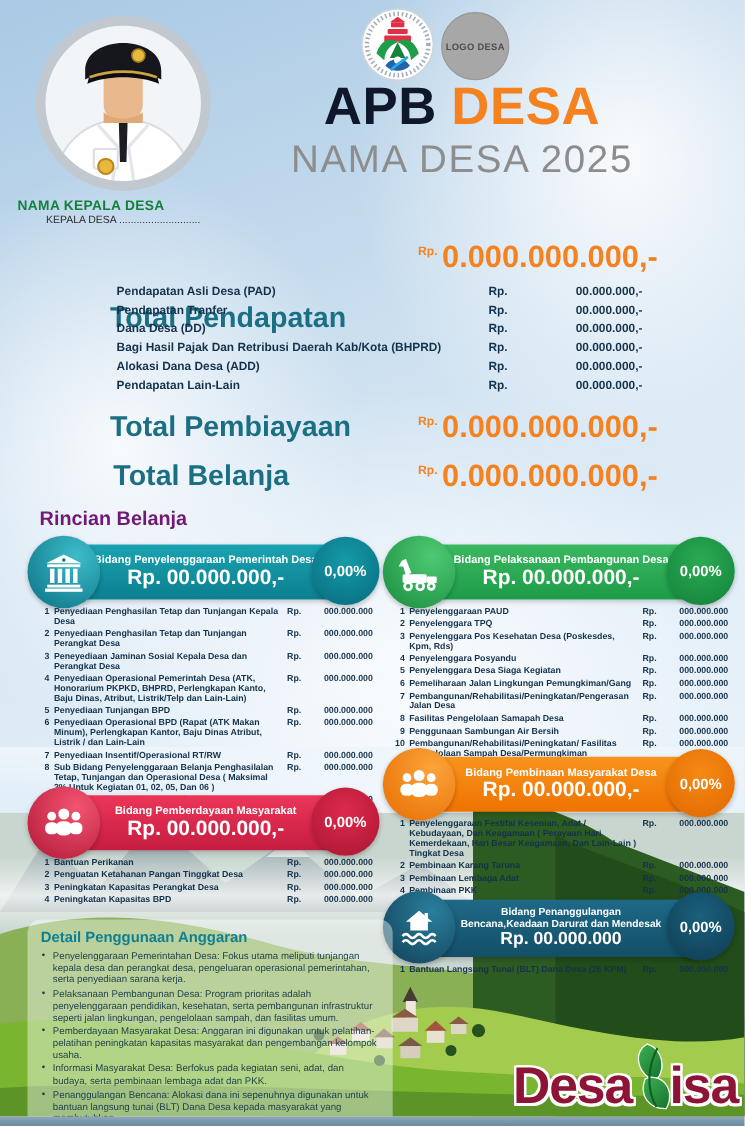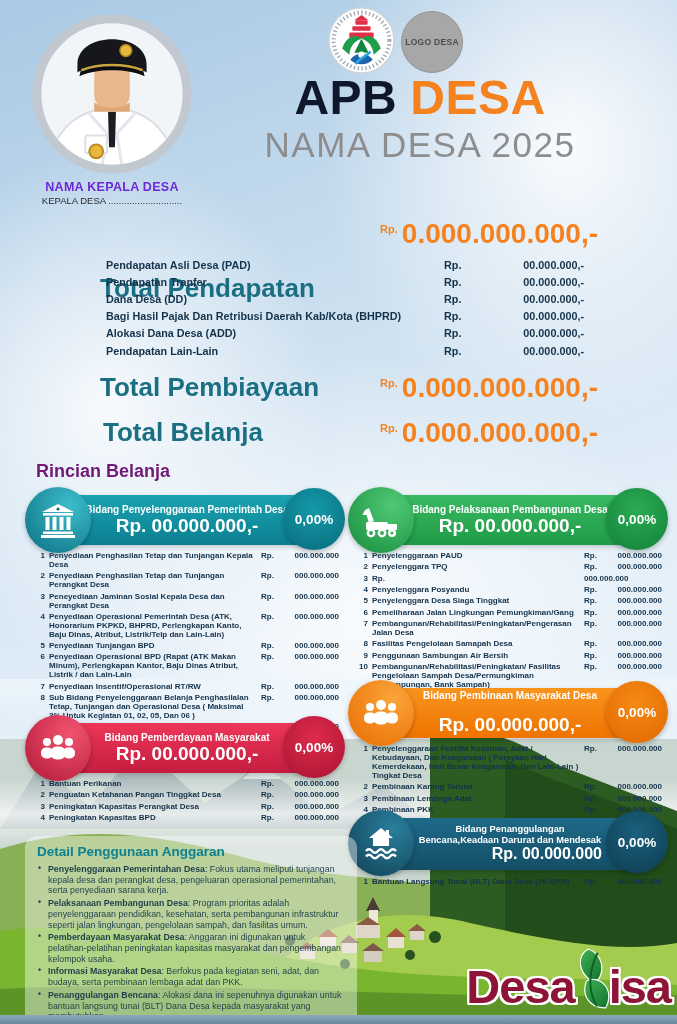--- a/index.html
+++ b/index.html
@@ -11,22 +11,22 @@
       radial-gradient(52% 40% at 84% 14%, rgba(255,255,255,.9), rgba(255,255,255,0) 70%),
       radial-gradient(46% 36% at 16% 40%, rgba(255,255,255,.85), rgba(255,255,255,0) 70%),
       radial-gradient(60% 34% at 55% 60%, rgba(255,255,255,.8), rgba(255,255,255,0) 75%),
       linear-gradient(160deg,#a9c9e4 0%,#c8ddee 30%,#e2eef8 58%,#f1f7fc 100%);}
   svg.landscape{position:absolute;left:0;bottom:9px;width:677px;height:336px;}
   .bottombar{position:absolute;left:0;bottom:0;width:100%;height:9px;
     background:linear-gradient(180deg,#8ea8b9,#68879e);}
   
   .portrait{position:absolute;left:28px;top:6px;width:168px;height:172px;}
   .portrait svg{width:100%;height:100%;}
-  .cap-name{position:absolute;left:16px;top:180px;width:192px;text-align:center;
-    font-size:12.5px;font-weight:bold;color:#6d28d9;letter-spacing:.3px;}
+  .cap-name{position:absolute;left:16px;top:180px;width:192px;text-align:left;
+    font-size:12.5px;font-weight:bold;color:#15803d;letter-spacing:.3px;}
   .cap-role{position:absolute;left:16px;top:195px;width:192px;text-align:center;
     font-size:9.5px;color:#2a2a2a;}
   .logo-kemendes{position:absolute;left:328px;top:7px;width:67px;height:67px;}
   .logo-desa{position:absolute;left:401px;top:11px;width:60px;height:60px;border-radius:50%;
     background:#a7a7a7;border:1px solid #959595;display:flex;align-items:center;justify-content:center;}
   .logo-desa span{font-size:8.5px;font-weight:bold;color:#4d4d4d;letter-spacing:.3px;}
   .title-block{position:absolute;left:232px;top:74px;width:376px;text-align:center;}
   .main-title{font-size:48px;font-weight:bold;line-height:1;letter-spacing:.5px;}
   .t-apb{color:#0f172a;margin-right:13px;}
   .t-desa{color:#f5821f;}
@@ -58,43 +58,43 @@
   .icon-circle svg{width:38px;height:38px;}
   .pct{position:absolute;right:-4px;top:-7px;width:62px;height:62px;border-radius:50%;
     display:flex;align-items:center;justify-content:center;color:#fff;font-size:13.5px;
     font-weight:bold;box-shadow:0 2px 5px rgba(0,0,0,.25);}
   .c-teal .banner{background:linear-gradient(180deg,#1ba3b1,#0b7f90);}
   .c-teal .icon-circle{background:radial-gradient(circle at 68% 28%,#3dbcc9,#0a7082);}
   .c-teal .pct{background:radial-gradient(circle at 50% 35%,#149aa8,#086b7d);}
   .c-green .banner{background:linear-gradient(180deg,#39b961,#1e9b47);}
   .c-green .icon-circle{background:radial-gradient(circle at 68% 28%,#4fc973,#178b3e);}
   .c-green .pct{background:radial-gradient(circle at 50% 35%,#2aab52,#13813a);}
-  .c-orange .banner{background:linear-gradient(180deg,#f8941d,#ef7301);justify-content:space-between;}
+  .c-orange .banner{background:linear-gradient(180deg,#f8941d,#ef7301);}
   .c-orange .icon-circle{background:radial-gradient(circle at 68% 28%,#fba43a,#e86c00);}
   .c-orange .pct{background:radial-gradient(circle at 50% 35%,#f68a14,#e06800);}
   .c-red .banner{background:linear-gradient(180deg,#ed3659,#c41d3f);}
   .c-red .icon-circle{background:radial-gradient(circle at 68% 28%,#f2546f,#b01737);}
   .c-red .pct{background:radial-gradient(circle at 50% 35%,#de2a4c,#a91533);}
-  .c-dark .banner{background:linear-gradient(180deg,#1e6a88,#144e66);align-items:flex-end;}
+  .c-dark .banner{background:linear-gradient(180deg,#1e6a88,#144e66);}
   .c-dark .icon-circle{background:radial-gradient(circle at 68% 28%,#2a7e9c,#113f55);}
   .c-dark .pct{background:radial-gradient(circle at 50% 35%,#1a607c,#0f3c51);}
   .list{position:absolute;left:8px;right:2px;top:57px;}
   .c-dark .list{top:60px;}
   .li-row{display:grid;grid-template-columns:12px 1fr 22px 52px;column-gap:4px;
     font-size:8px;font-weight:bold;color:#14324b;margin-bottom:2.4px;line-height:1.12;align-items:start;}
   .li-no{text-align:right;}
   .li-val{text-align:right;}
   
   .detail{position:absolute;left:25px;top:836px;width:332px;box-sizing:border-box;
     padding:8px 12px 8px 12px;background:rgba(255,255,255,.42);border-radius:12px;}
   .detail-heading{font-size:13.5px;font-weight:bold;color:#0e8092;margin-bottom:5px;}
   .bullet{position:relative;padding-left:11px;font-size:8.8px;line-height:1.22;
     color:#1d3f4a;margin-bottom:2px;}
   .bullet::before{content:"•";position:absolute;left:1px;top:-1px;font-weight:bold;}
-  .b-title{font-weight:bold;}
+  .b-title{font-weight:normal;}
   
   .brand{position:absolute;right:6px;top:948px;display:flex;align-items:flex-end;z-index:6;}
   .brand-txt{font-size:47px;font-weight:bold;color:#8e1437;line-height:.95;letter-spacing:-1px;
     text-shadow:-2px -2px 0 #fff,2px -2px 0 #fff,-2px 2px 0 #fff,2px 2px 0 #fff,
                 0 -2px 0 #fff,0 2px 0 #fff,-2px 0 0 #fff,2px 0 0 #fff;}
   .brand svg{width:42px;height:62px;margin:0 -4px;transform:rotate(6deg);}
 </style>
 </head>
 <body>
 
@@ -374,32 +374,33 @@
           <span class="li-val">000.000.000</span>
         </div>
         <div class="li-row">
           <span class="li-no">2</span>
           <span class="li-label">Penyelenggara TPQ</span>
           <span class="li-rp">Rp.</span>
           <span class="li-val">000.000.000</span>
         </div>
         <div class="li-row">
           <span class="li-no">3</span>
+          <span class="li-label">Penyelenggara Pos Kesehatan Desa (Poskesdes, Kpm, Rds)</span>
           <span class="li-rp">Rp.</span>
           <span class="li-val">000.000.000</span>
         </div>
         <div class="li-row">
           <span class="li-no">4</span>
           <span class="li-label">Penyelenggara Posyandu</span>
           <span class="li-rp">Rp.</span>
           <span class="li-val">000.000.000</span>
         </div>
         <div class="li-row">
           <span class="li-no">5</span>
-          <span class="li-label">Penyelenggara Desa Siaga Tinggkat</span>
+          <span class="li-label">Penyelenggara Desa Siaga Kegiatan</span>
           <span class="li-rp">Rp.</span>
           <span class="li-val">000.000.000</span>
         </div>
         <div class="li-row">
           <span class="li-no">6</span>
           <span class="li-label">Pemeliharaan Jalan Lingkungan Pemungkiman/Gang</span>
           <span class="li-rp">Rp.</span>
           <span class="li-val">000.000.000</span>
         </div>
         <div class="li-row">

